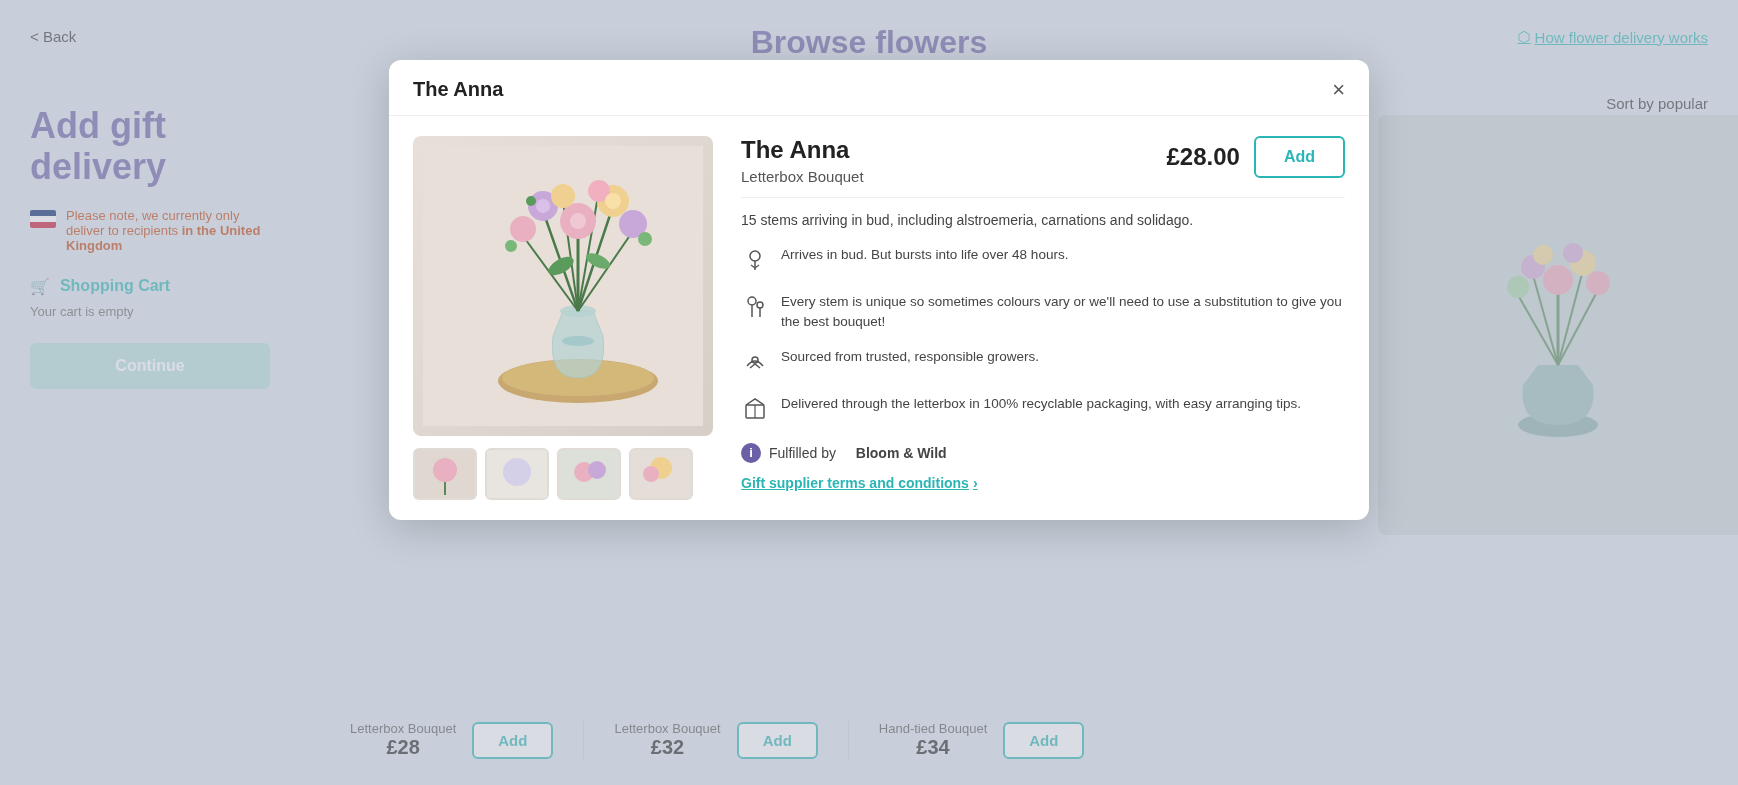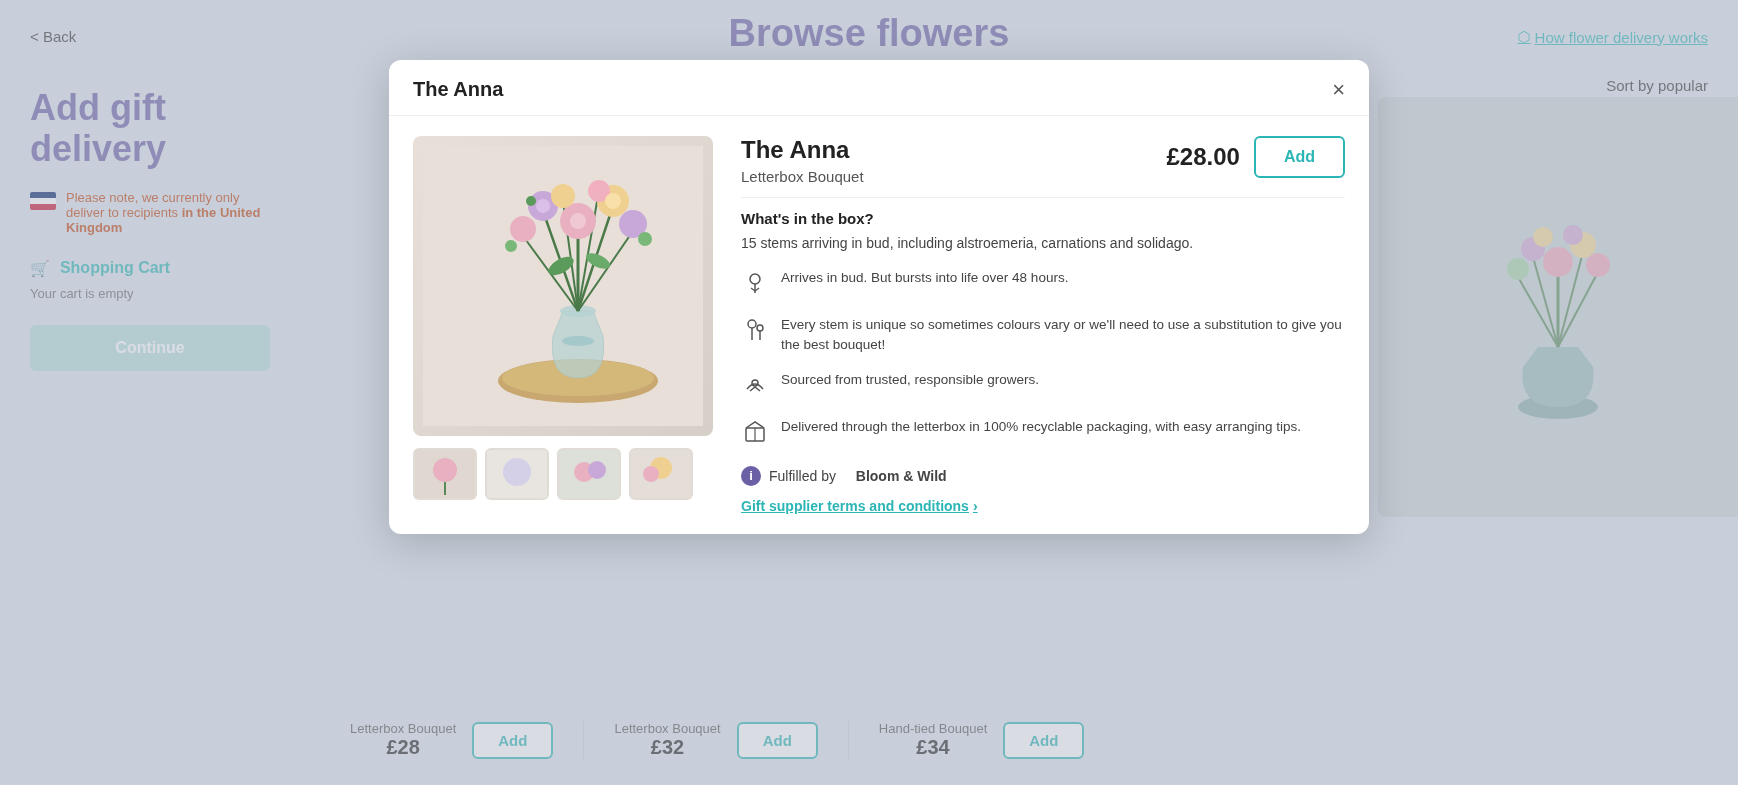--- a/index.html
+++ b/index.html
@@ -16,40 +16,40 @@
     .bg-page {
       position: absolute;
       top: 0; left: 0; right: 0; bottom: 0;
       background: #dde3ec;
     }
 
     .bg-header {
       display: flex;
       align-items: center;
       justify-content: center;
-      padding: 12px 40px;
+      padding: 24px 40px;
       position: relative;
     }
 
     .bg-back {
       position: absolute;
       left: 30px;
       top: 28px;
       color: #333;
       font-size: 15px;
       cursor: pointer;
       display: flex;
       align-items: center;
       gap: 6px;
       text-decoration: none;
     }
 
     .bg-title {
       color: #6b5fa6;
-      font-size: 38px;
+      font-size: 32px;
       font-weight: 600;
       text-align: center;
     }
 
     .bg-how-link {
       position: absolute;
       right: 30px;
       top: 28px;
       color: #2cb5b5;
       font-size: 15px;
@@ -645,21 +645,20 @@
             <div class="info-type">Letterbox Bouquet</div>
           </div>
           <div class="info-price-add">
             <span class="info-price">£28.00</span>
             <button class="add-btn">Add</button>
           </div>
         </div>
 
         <hr class="divider">
 
-        <div class="whats-in-box">What's in the box?</div>
         <div class="whats-in-box-text">15 stems arriving in bud, including alstroemeria, carnations and solidago.</div>
 
         <ul class="features-list">
           <li class="feature-item">
             <span class="feature-icon">
               <svg width="26" height="26" viewBox="0 0 26 26">
                 <circle cx="13" cy="10" r="5" fill="none" stroke="#555" stroke-width="1.5"></circle>
                 <line x1="13" y1="15" x2="13" y2="24" stroke="#555" stroke-width="1.5"></line>
                 <line x1="9" y1="19" x2="13" y2="22" stroke="#555" stroke-width="1.2"></line>
                 <line x1="17" y1="19" x2="13" y2="22" stroke="#555" stroke-width="1.2"></line>

